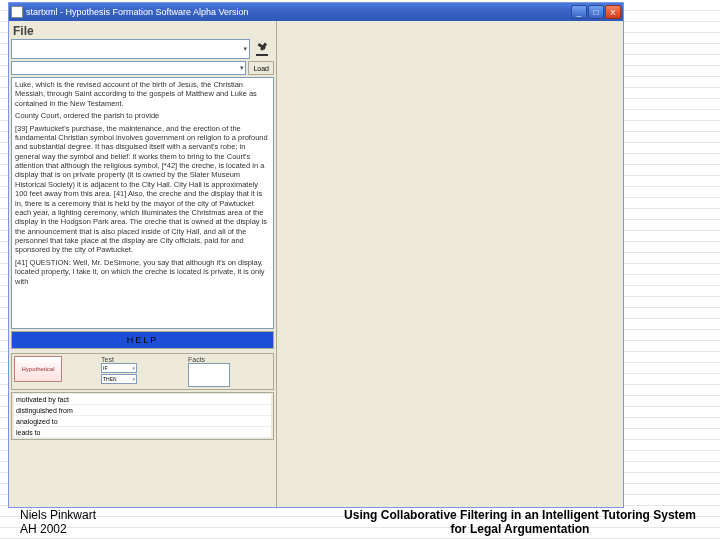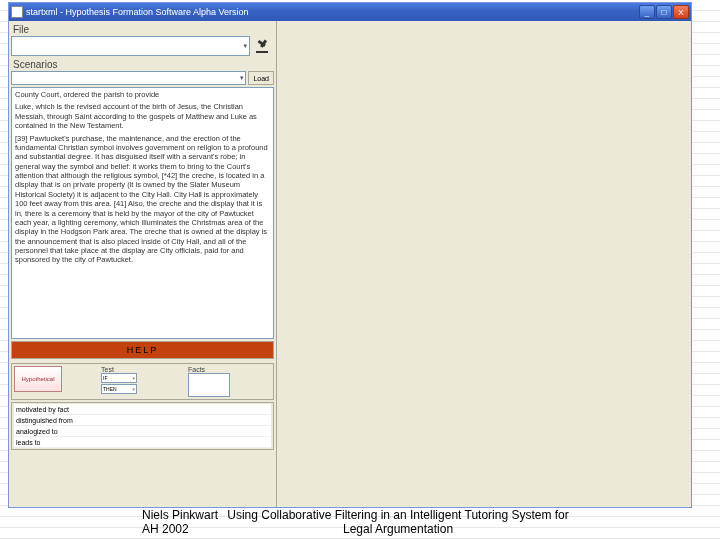--- a/index.html
+++ b/index.html
@@ -4,80 +4,80 @@
 <style>
   * { box-sizing: border-box; margin: 0; padding: 0; font-family: Tahoma, sans-serif; }
   body { width: 720px; height: 540px; background: #e8e8dc; overflow: hidden; position: relative; }
   
   .slide-bg {
     position: absolute; top: 0; left: 0; width: 720px; height: 540px;
     background: repeating-linear-gradient(to bottom, #fff 0, #fff 10px, #e6e6e6 10px, #e6e6e6 11px);
   }
   
   .win {
-    position: absolute; top: 2px; left: 8px; width: 684px; height: 506px;
+    position: absolute; top: 2px; left: 8px; width: 616px; height: 506px;
     background: #ece9d8; border: 1px solid #7a96df;
   }
   
   .titlebar {
     height: 18px; background: linear-gradient(to bottom, #4a7ae2, #3862c3 45%, #2f58b8);
     display: flex; align-items: center; padding: 0 2px; color: #fff; font-size: 9px;
   }
   .titlebar .ico { width: 12px; height: 12px; background: #fff; margin-right: 3px; border: 1px solid #888; }
   .titlebar .title { flex: 1; }
   .winbtns { display: flex; gap: 1px; }
   .winbtn { width: 16px; height: 14px; background: linear-gradient(#6fa0f0,#3862c3); border: 1px solid #2a4a96; color:#fff; font-size:8px; display:flex; align-items:center; justify-content:center; border-radius:2px; }
   .winbtn.close { background: linear-gradient(#f08060,#d04020); border-color:#a03010; }
   
   .content { display: flex; height: calc(100% - 18px); }
   .leftpanel { width: 268px; background: #ece9d8; border-right: 1px solid #aca899; display:flex; flex-direction:column; padding: 2px; }
   .rightpanel { flex: 1; background: #ece9d8; }
   
-  .section-label { font-size: 10px; color:#444; margin: 1px 2px; }
+  .section-label { font-size: 12px; color:#444; margin: 1px 2px; font-weight: bold; }
   
   .toprow { display:flex; gap:2px; align-items:center; margin-bottom:2px; }
   .dropdown { flex:1; height:20px; background:#fff; border:1px solid #7f9db9; display:flex; align-items:center; padding:0 2px; font-size:8px; position:relative; }
   .dropdown::after { content:"▾"; position:absolute; right:2px; font-size:7px; color:#555; }
   .gavel { width: 20px; height: 16px; margin-left: 2px; }
   .gavel svg { width:100%; height:100%; }
   
   .scenario-row { display:flex; gap:2px; align-items:center; margin-bottom:2px; }
   .scenario-row .dropdown { height: 14px; }
   .smallbtn { height:14px; padding:0 4px; font-size:7px; background:#ece9d8; border:1px solid #aca899; }
   
   .textbox {
     flex: 0 0 252px; background:#fff; border:1px solid #7f9db9; font-size:7.5px; color:#333;
     padding:2px 3px; overflow:hidden; line-height:1.25; margin-bottom:2px;
   }
   .textbox p { margin-bottom:3px; }
   
-  .helpbtn { height:18px; background:#c2410c; border:1px solid #aca899; font-size:9px; letter-spacing:2px; margin-bottom:4px; }
+  .helpbtn { height:18px; background:#1d4ed8; border:1px solid #aca899; font-size:9px; letter-spacing:2px; margin-bottom:4px; }
   
   .elements { border:1px solid #aca899; padding:2px; margin-bottom:2px; }
   .elements-row { display:flex; gap:4px; }
   .elem-group { flex:1; }
   .elem-label { font-size:7px; color:#444; }
   .elem-box { width:48px; height:26px; border:1px solid #7f9db9; background:#fff; display:flex; align-items:center; justify-content:center; font-size:6px; color:#444; position:relative; }
   .elem-box.hypo { background: linear-gradient(#fff,#ffe0e0); border-color:#c08080; }
   .elem-box.hypo span { color:#a03030; }
   .elem-tiny { display:flex; flex-direction:column; gap:1px; }
   .elem-tiny .row { display:flex; gap:1px; }
   .elem-tiny .mini { width:36px; height:10px; border:1px solid #7f9db9; background:#fff; font-size:5px; display:flex; align-items:center; padding:0 1px; position:relative; }
   .elem-tiny .mini::after { content:"▾"; position:absolute; right:1px; font-size:5px; color:#888; }
   .fact-box { width:42px; height:24px; border:1px solid #7f9db9; background:#fff; }
   
   .relations { border:1px solid #aca899; padding:1px 2px; }
   .relations .rel-row { height:11px; background:#fff; border-bottom:1px solid #eee; font-size:7px; padding:0 2px; display:flex; align-items:center; }
   
   .footer {
-    position:absolute; bottom:4px; left:20px; right:20px; display:flex; justify-content:center;
+    position:absolute; bottom:4px; left:20px; right:20px; display:flex; justify-content:space-between;
     font-size:12px; color:#000;
   }
   .footer .left { text-align:left; }
-  .footer .right { text-align:center; max-width:360px; }
+  .footer .right { text-align:center; max-width:360px;font-weight:bold; }
 </style>
 </head>
 <body>
 
 <div class="slide-bg"></div>
 
 <div class="win">
   <div class="titlebar">
     <div class="ico"></div>
     <div class="title">startxml - Hypothesis Formation Software Alpha Version</div>
@@ -96,30 +96,30 @@
         <div class="dropdown"></div>
         <div class="gavel">
           <svg viewBox="0 0 20 16">
               <rect x="8" y="2" width="3" height="8" fill="#333" transform="rotate(35 10 6)"></rect>
               <rect x="4" y="4" width="8" height="3" fill="#333" transform="rotate(35 8 5)"></rect>
               <rect x="2" y="13" width="12" height="2" fill="#333"></rect>
             </svg>
         </div>
       </div>
 
-      <div class="section-label">Scenarios</div>
       <div class="scenario-row">
         <div class="dropdown"></div>
         <button class="smallbtn">Load</button>
       </div>
 
       <div class="textbox">
+        <p>Luke, which is the revised account of the birth of Jesus, the Christian Messiah, through Saint according to the gospels of Matthew and Luke as contained in the New Testament.</p>
         <p>County Court, ordered the parish to provide</p>
-        <p>Luke, which is the revised account of the birth of Jesus, the Christian Messiah, through Saint according to the gospels of Matthew and Luke as contained in the New Testament.</p>
         <p>[39] Pawtucket's purchase, the maintenance, and the erection of the fundamental Christian symbol involves government on religion to a profound and substantial degree. It has disguised itself with a servant's robe; in general way the symbol and belief: it works them to bring to the Court's attention that although the religious symbol, [*42] the creche, is located in a display that is on private property (it is owned by the Slater Museum Historical Society) it is adjacent to the City Hall. City Hall is approximately 100 feet away from this area. [41] Also, the creche and the display that it is in, there is a ceremony that is held by the mayor of the city of Pawtucket each year, a lighting ceremony, which illuminates the Christmas area of the display in the Hodgson Park area. The creche that is owned at the display is the announcement that is also placed inside of City Hall, and all of the personnel that take place at the display are City officials, paid for and sponsored by the city of Pawtucket.</p>
+        <p>[41] QUESTION: Well, Mr. DeSimone, you say that although it's on display, located property, I take it, on which the creche is located is private, it is only with</p>
       </div>
 
       <button class="helpbtn">HELP</button>
 
       <div class="elements">
         <div class="elements-row">
           <div class="elem-group">
             <div class="elem-box hypo">
                 <span>Hypothetical</span>
               </div>

